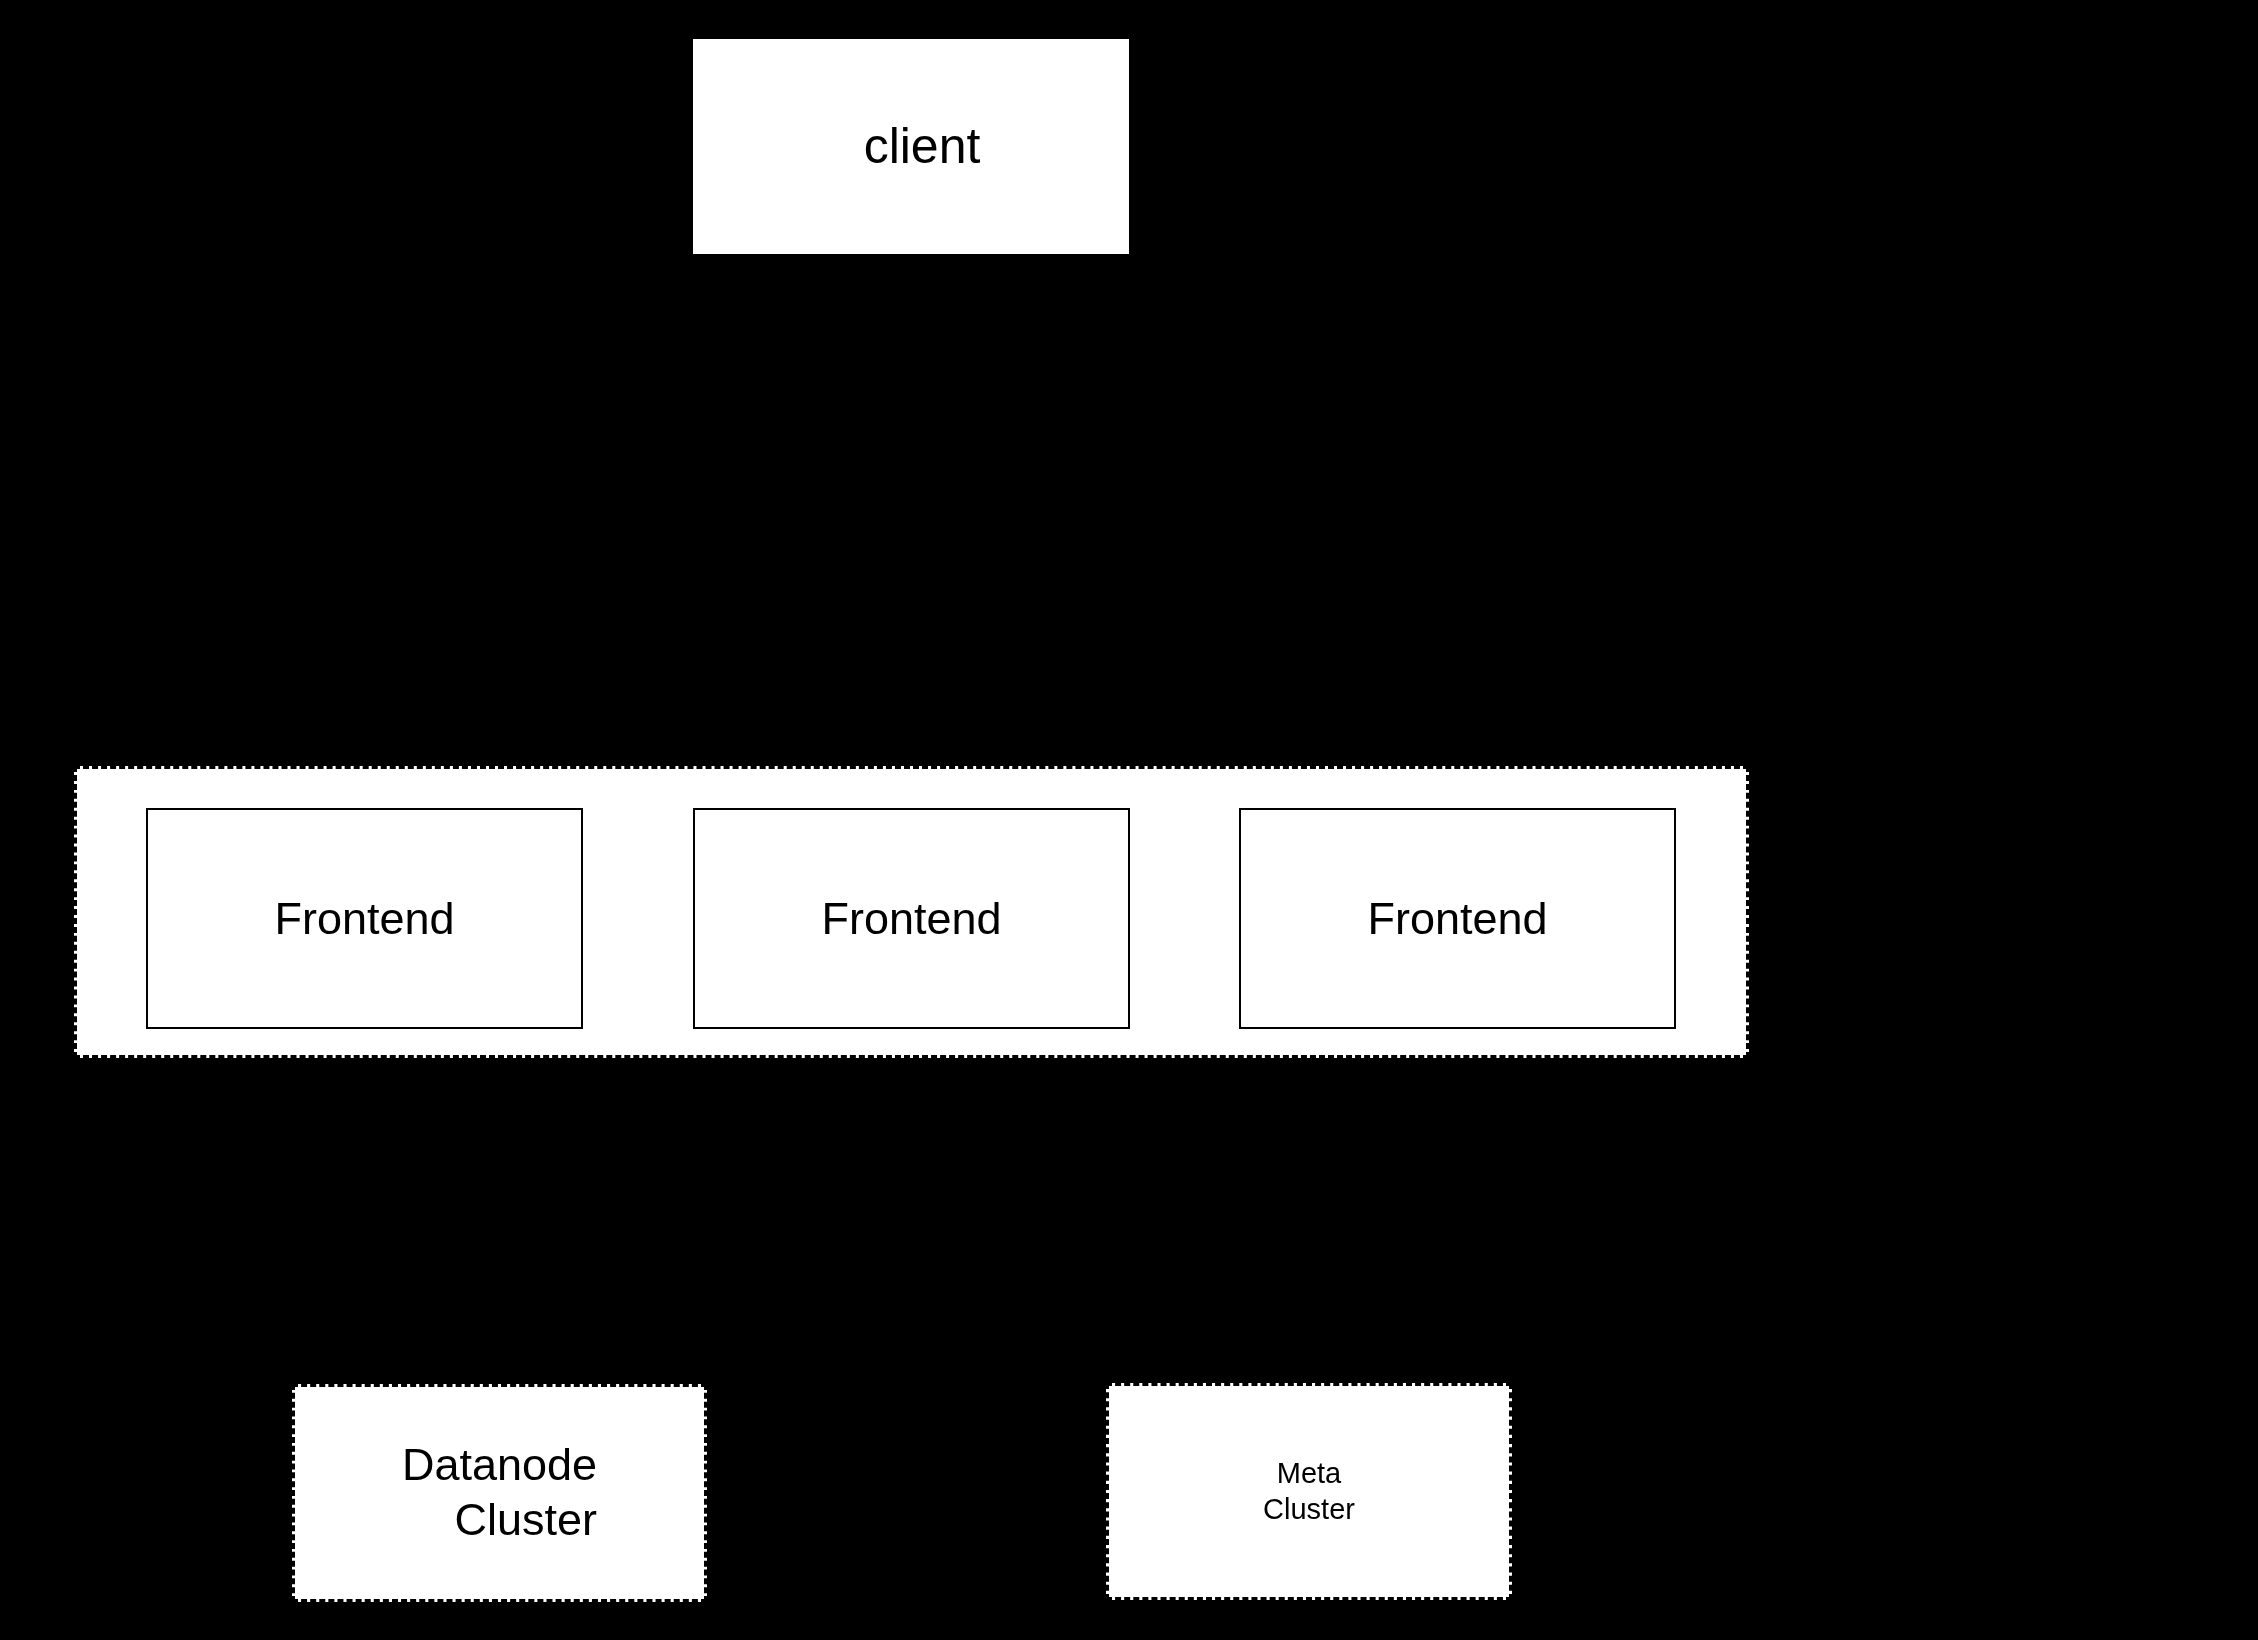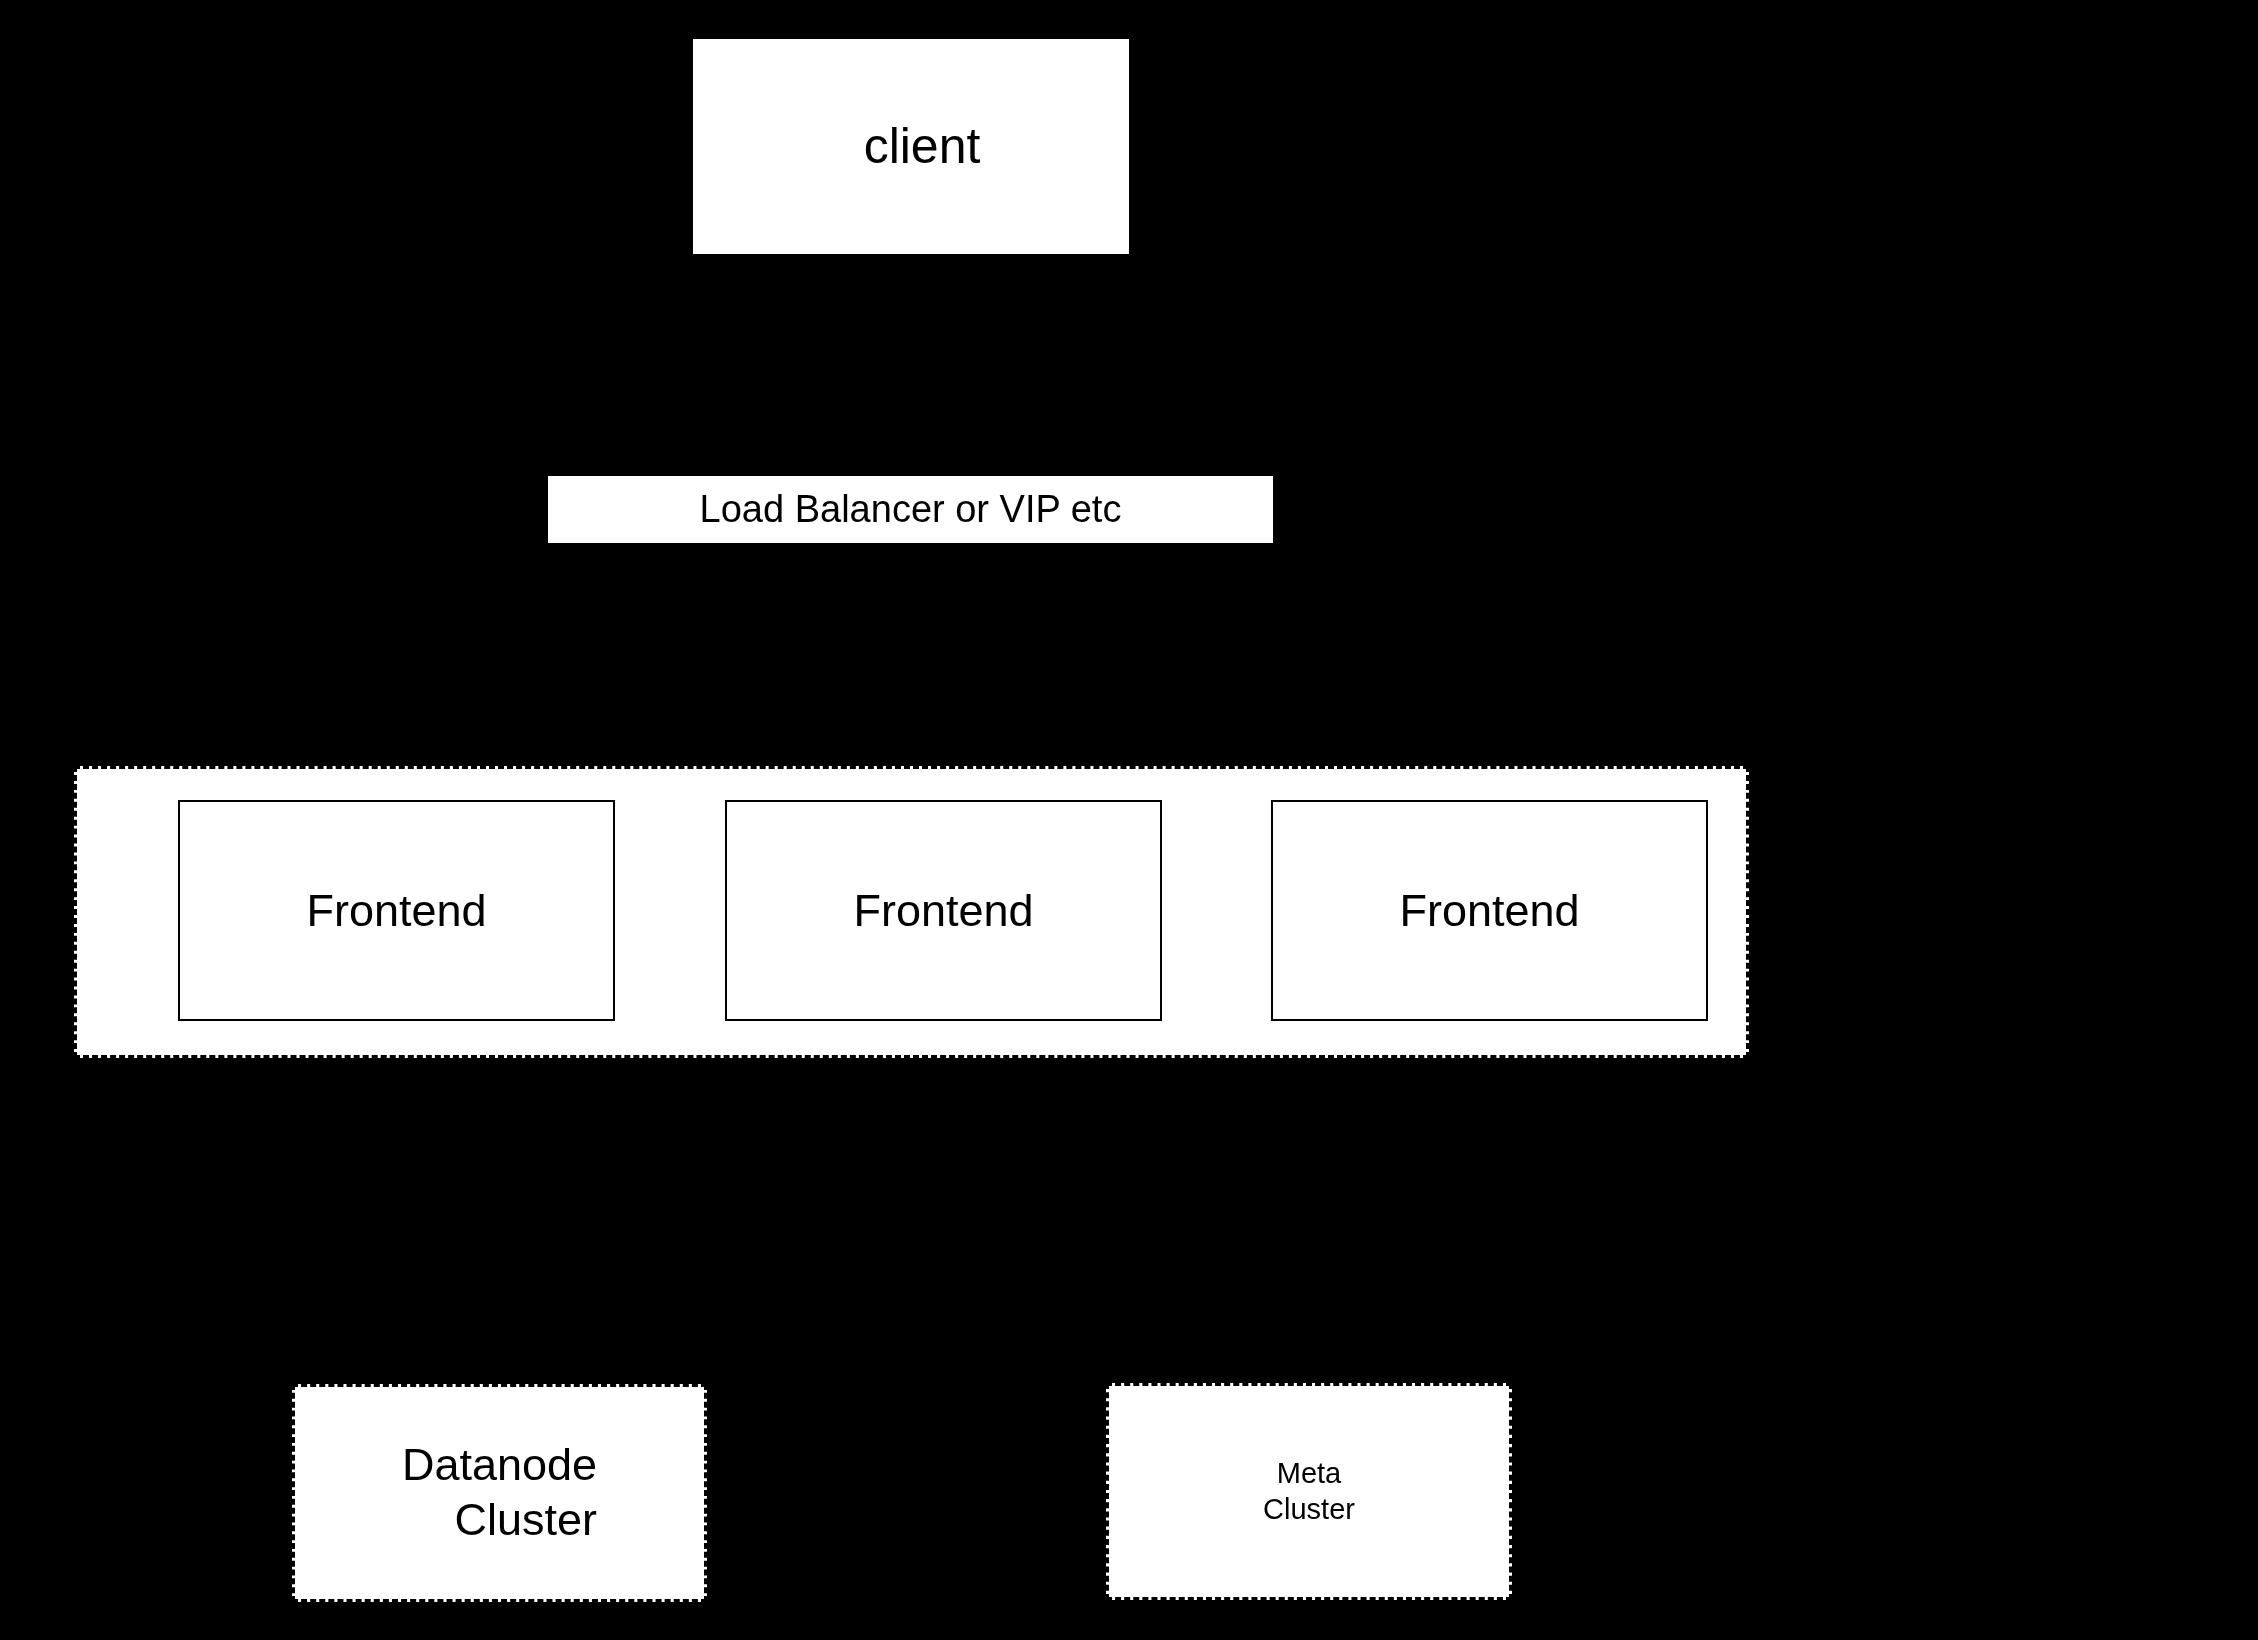--- a/index.html
+++ b/index.html
@@ -60,31 +60,30 @@
     left: 74px;
     top: 766px;
     width: 1675px;
     height: 292px;
     background: #ffffff;
     border: 3.6px dashed #000000;
   }
   .frontend-node {
     position: absolute;
     box-sizing: border-box;
-    top: 31px;
+    top: 39px;
     width: 437px;
     height: 221px;
     background: #ffffff;
     border: 2.7px solid #000000;
     display: flex;
     align-items: center;
     justify-content: center;
     font-size: 45px;
     color: #000000;
-    margin-left: 32px;
   }
   #frontend-node-1 { left: 69px; }
   #frontend-node-2 { left: 616px; }
   #frontend-node-3 { left: 1162px; }
 
   
   #datanode-cluster-node {
     left: 292px;
     top: 1384px;
     width: 415px;
@@ -100,21 +99,20 @@
     font-size: 29px;
   }
 </style>
 </head>
 <body>
 
 <div id="canvas">
 
   <div class="node" id="client-node">client</div>
 
-  <div class="node" id="load-balancer-node">Load Balancer or VIP etc</div>
 
   <div id="frontend-cluster">
     <div class="frontend-node" id="frontend-node-1">Frontend</div>
     <div class="frontend-node" id="frontend-node-2">Frontend</div>
     <div class="frontend-node" id="frontend-node-3">Frontend</div>
   </div>
 
   <div class="node dashed-box" id="datanode-cluster-node">Datanode
 Cluster</div>
 

